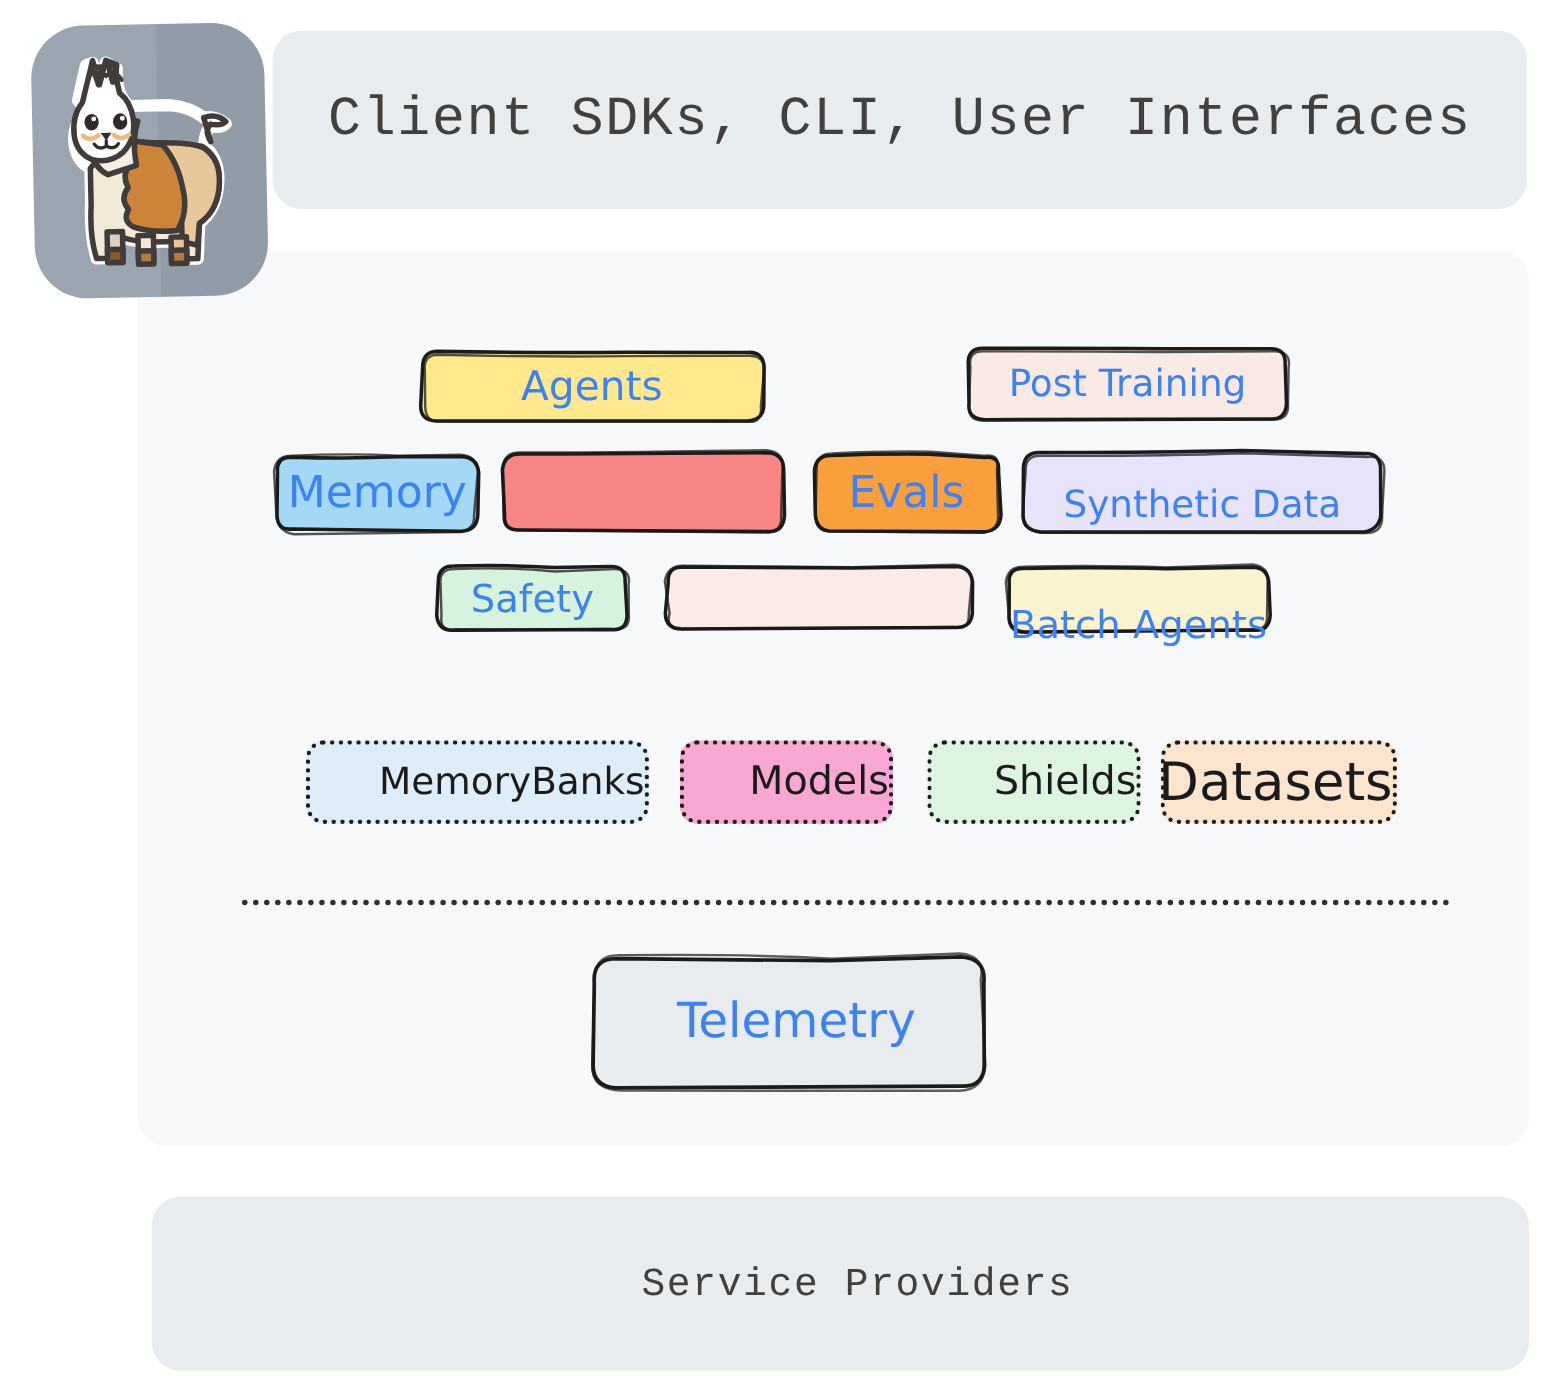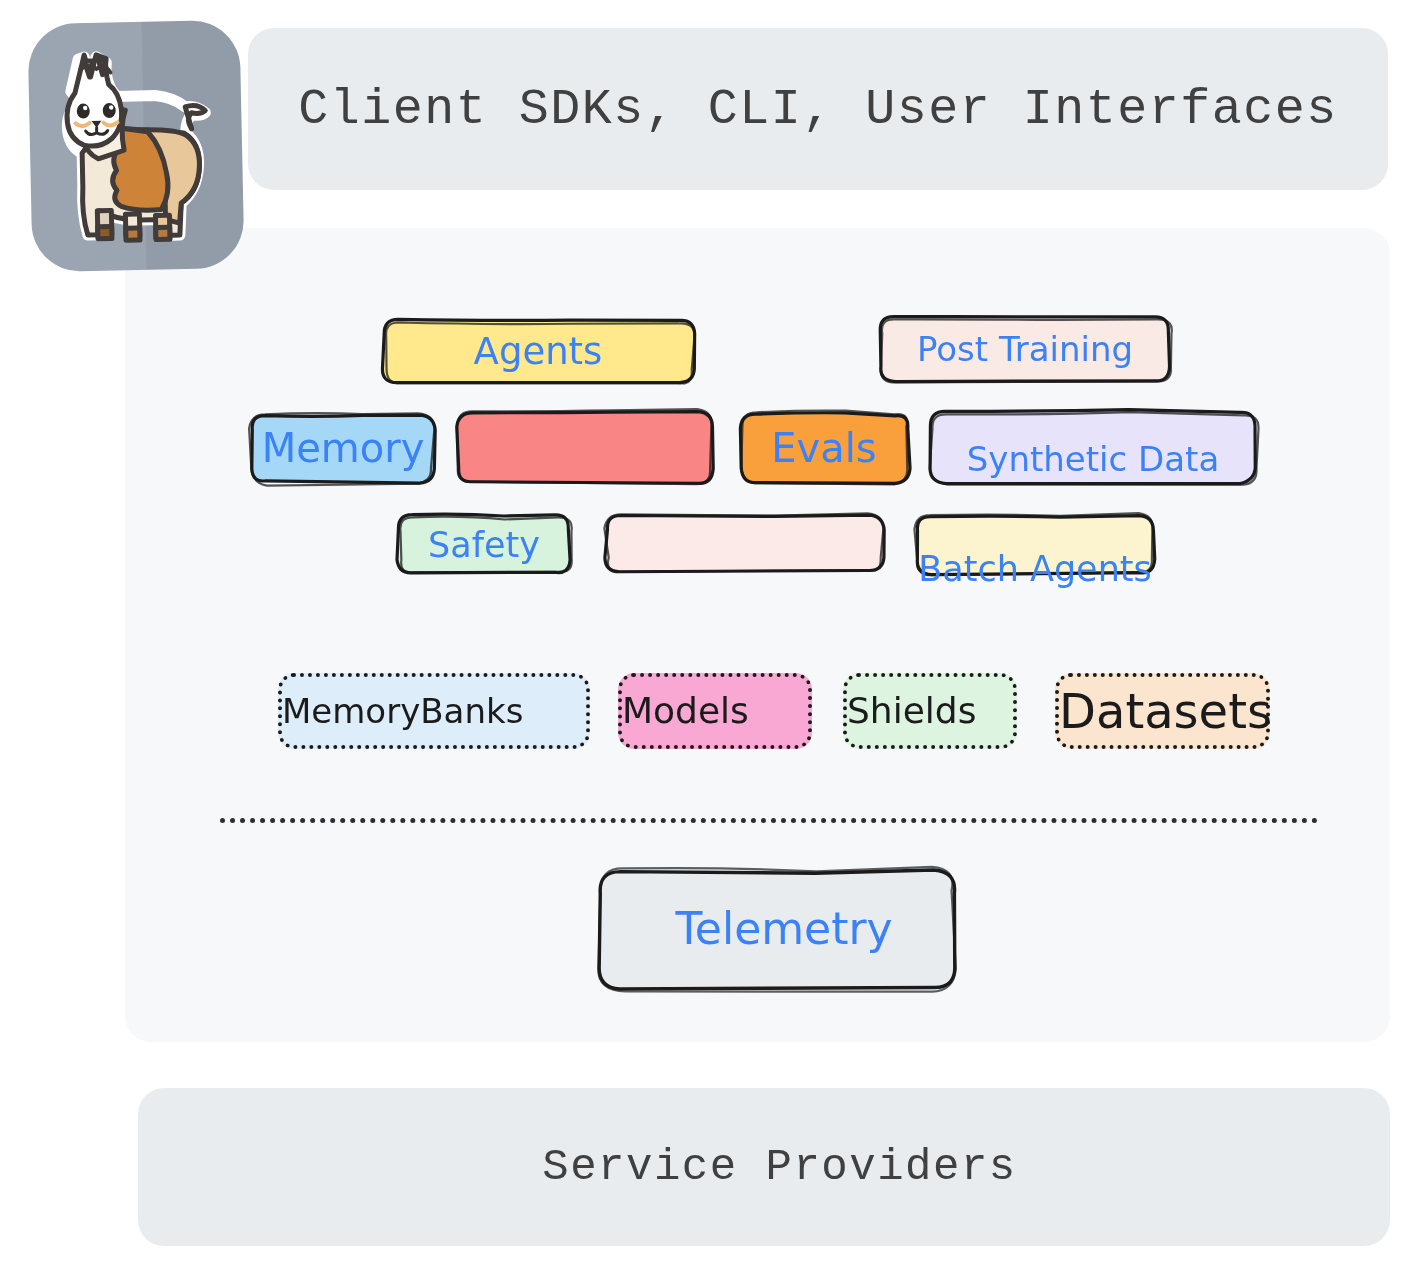--- a/index.html
+++ b/index.html
@@ -55,21 +55,21 @@
   }
 
   .panel-title {
     font-family: Liberation Mono, monospace;
     font-size: 50px;
     color: #404040;
     letter-spacing: 1.5px;
     white-space: nowrap;
   }
   #header-panel .panel-title { font-size: 50px; }
-  #footer-panel .panel-title { font-size: 44px; margin-left: 31px; }
+  #footer-panel .panel-title { font-size: 36px; margin-left: 31px; }
 
   
   #logo-tile {
     position: absolute;
     left: 30px;
     top: 22px;
     width: 212px;
     height: 248px;
     background: #9aa5b1;
     border-radius: 48px;
@@ -119,21 +119,21 @@
     white-space: nowrap;
     line-height: 1;
   }
 
   
   .dbox {
     position: absolute;
     box-sizing: border-box;
     display: flex;
     align-items: center;
-    justify-content: flex-start;
+    justify-content: flex-end;
     border: 4px dotted #1b1b1b;
     border-radius: 16px;
   }
   .dbox .dbox-label {
     font-family: "DejaVu Sans", sans-serif;
     color: #1b1b1b;
     white-space: nowrap;
     line-height: 1;
   }
 
@@ -142,21 +142,21 @@
     position: absolute;
     left: 220px;
     top: 818px;
     width: 1098px;
     height: 0;
     border-top: 5px dotted #2b2f33;
   }
 
   
   #telemetry-box {
-    left: 598px;
+    left: 538px;
     top: 868px;
     width: 360px;
     height: 122px;
     padding-left: 12px;
   }
   #telemetry-box .hbox-label { font-size: 44px; }
 </style>
 </head>
 <body>
 
@@ -312,21 +312,21 @@
       </div>
     </div>
 
   <div id="resource-layer">
       <div class="dbox" style="left: 278px; top: 673px; width: 312px; height: 76px; background: rgb(221, 238, 250);">
         <span class="dbox-label" style="font-size: 34px;">MemoryBanks</span>
       </div>
       <div class="dbox" style="left: 618px; top: 673px; width: 194px; height: 76px; background: #f9a8d4;">
         <span class="dbox-label" style="font-size: 36px;">Models</span>
       </div>
-      <div class="dbox" style="left: 843px; top: 673px; width: 174px; height: 76px; background: rgb(221, 245, 224);">
+      <div class="dbox" style="left: 843px; top: 673px; width: 194px; height: 76px; background: rgb(221, 245, 224);">
         <span class="dbox-label" style="font-size: 36px;">Shields</span>
       </div>
       <div class="dbox" style="left: 1055px; top: 673px; width: 215px; height: 76px; background: rgb(251, 229, 207);">
         <span class="dbox-label" style="font-size: 48px;">Datasets</span>
       </div>
     </div>
 
   <div id="divider"></div>
 
   <div class="hbox" id="telemetry-box">

